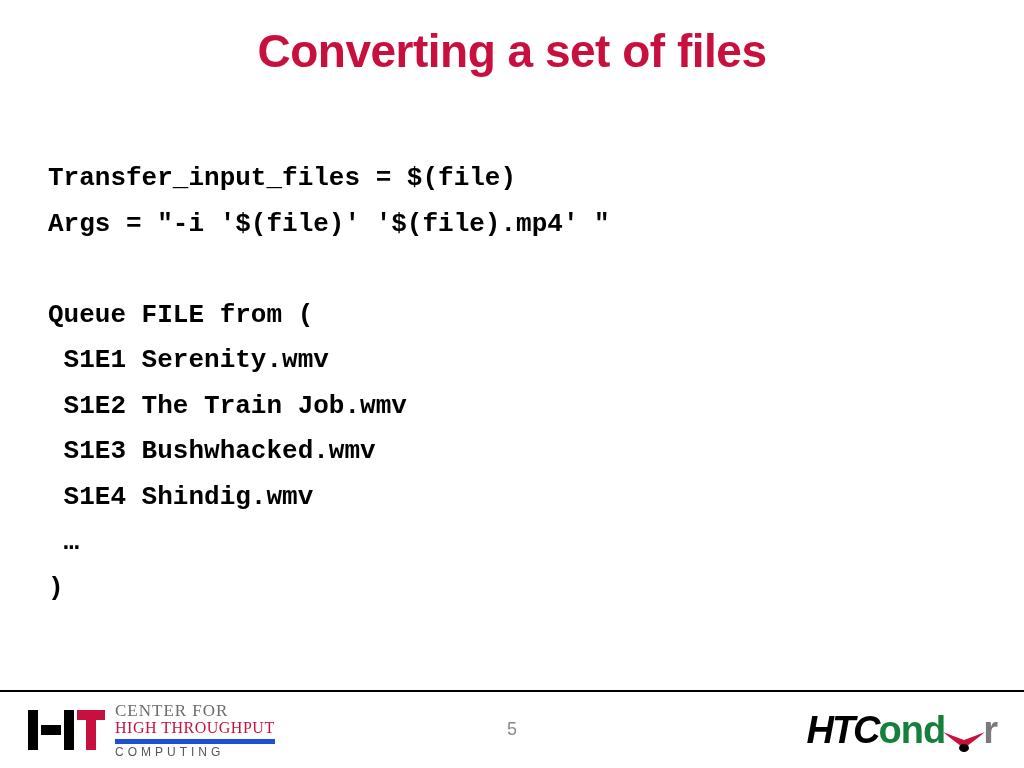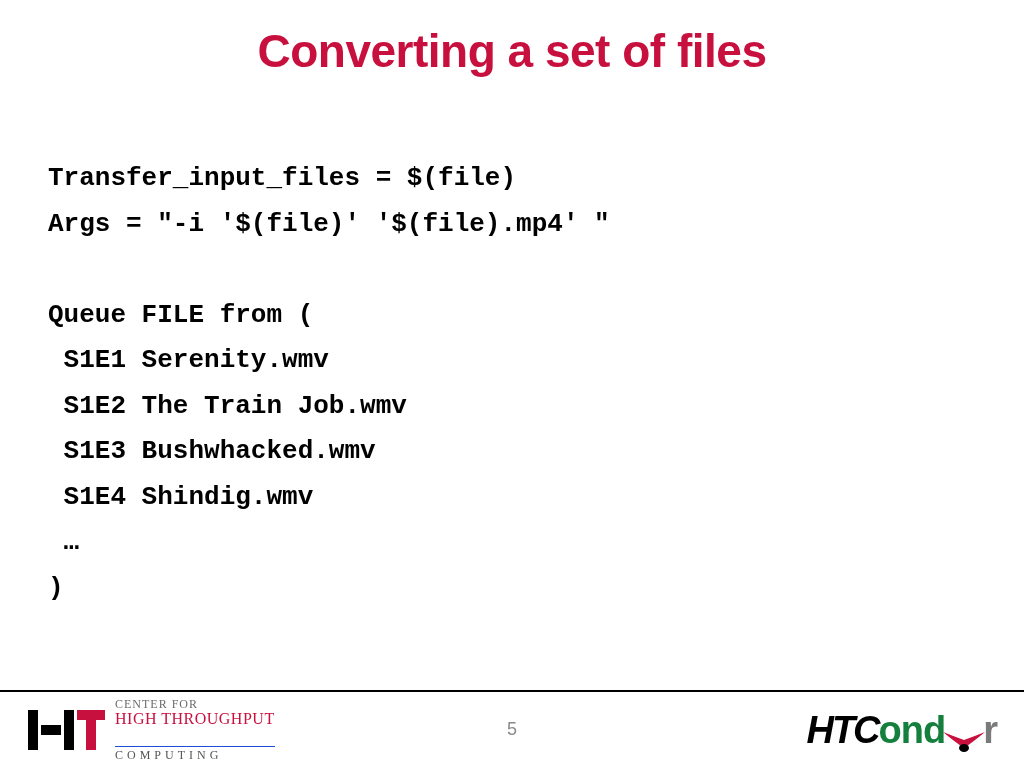--- a/index.html
+++ b/index.html
@@ -14,23 +14,23 @@
   
   .chtc { display: flex; align-items: center; gap: 10px; }
   .chtc-mark { display: flex; align-items: flex-end; }
   .chtc-h { background: #000; width: 10px; height: 40px; margin-right: 3px; }
   .chtc-h2 { background: #000; width: 10px; height: 40px; margin-left: 3px; }
   .chtc-bar { background: #000; width: 20px; height: 10px; align-self: center; }
   .chtc-t { position: relative; width: 28px; height: 40px; margin-left: 3px; }
   .chtc-t::before { content: ""; position: absolute; top: 0; left: 0; width: 28px; height: 10px; background: #c8103e; }
   .chtc-t::after { content: ""; position: absolute; top: 0; left: 9px; width: 10px; height: 40px; background: #c8103e; }
   .chtc-text { display: flex; flex-direction: column; line-height: 1.05; }
-  .chtc-line1 { font-family: Georgia, 'Times New Roman', serif; font-size: 12px; letter-spacing: 1px; color: #6b6b6b; }
-  .chtc-line2 { font-family: Georgia, 'Times New Roman', serif; font-size: 16px; letter-spacing: 0.5px; color: #c8103e; border-bottom: 1px solid #1d4ed8; padding-bottom: 19px; }
-  .chtc-line3 { font-family: Liberation Serif, serif; font-size: 12px; letter-spacing: 4px; color: #555; margin-top: 2px; }
+  .chtc-line1 { font-family: Georgia, 'Times New Roman', serif; font-size: 17px; letter-spacing: 1px; color: #6b6b6b; }
+  .chtc-line2 { font-family: Georgia, 'Times New Roman', serif; font-size: 16px; letter-spacing: 0.5px; color: #c8103e; border-bottom: 5px solid #1d4ed8; padding-bottom: 2px; }
+  .chtc-line3 { font-family: Liberation Sans, sans-serif; font-size: 12px; letter-spacing: 4px; color: #555; margin-top: 2px; }
 
   
   .htcondor { display: flex; align-items: flex-end; font-weight: 900; font-size: 38px; letter-spacing: -2px; font-family: Arial, Helvetica, sans-serif; }
   .htcondor .ht { color: #000; font-style: italic; }
   .htcondor .c { color: #000; font-style: italic; }
   .htcondor .ond { color: #15803d; font-weight: 700; letter-spacing: -1px; }
   .htcondor .bird { position: relative; width: 46px; height: 30px; margin: 0 -4px; }
   .htcondor .r { color: #7a7a7a; font-weight: 700; }
 </style>
 </head>

